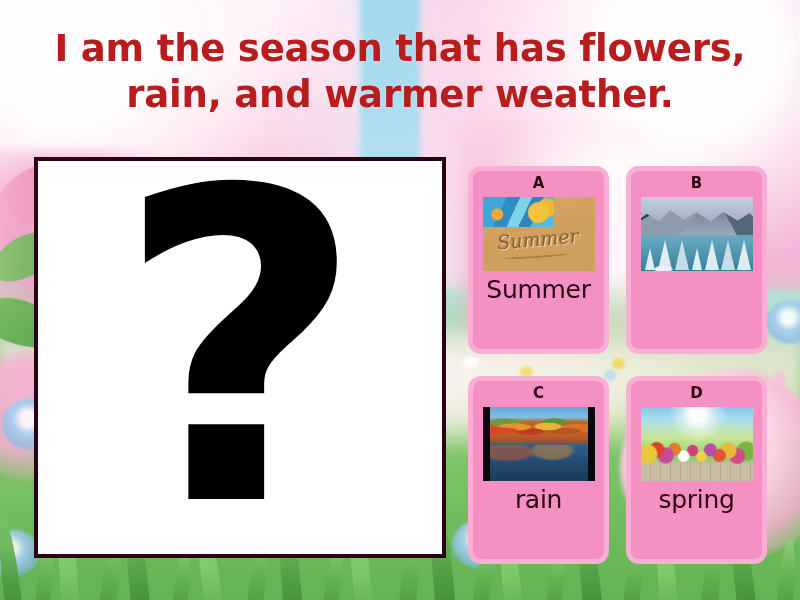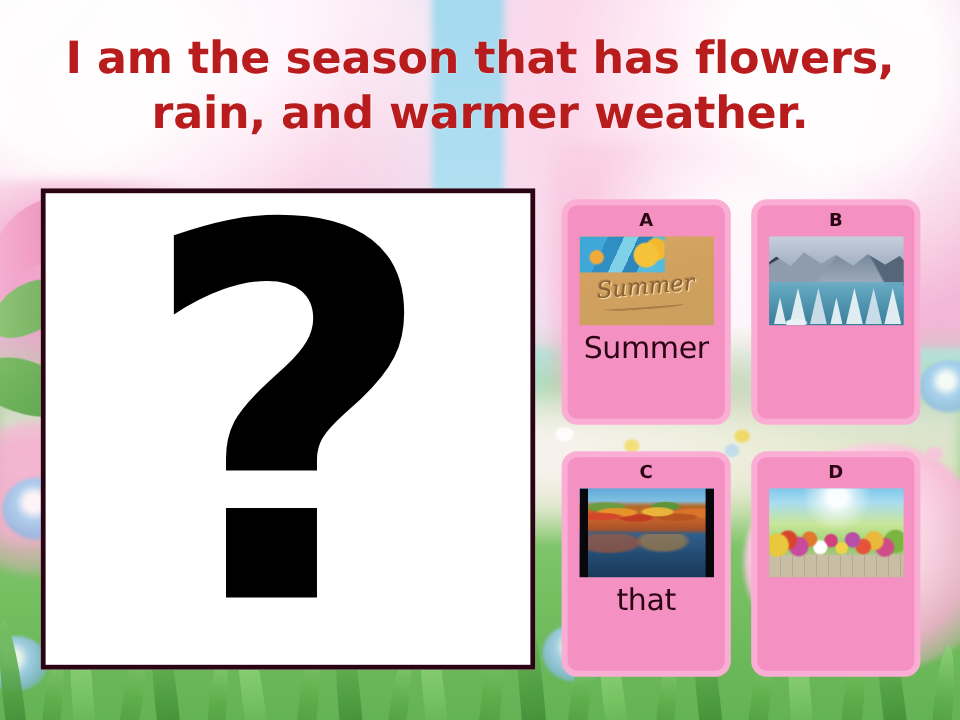--- a/index.html
+++ b/index.html
@@ -480,24 +480,25 @@
         <span class="winter-tree" style="left:86%;"></span>
       </div>
     </div>
 
     <div class="card pos-c">
       <div class="card-letter">C</div>
       <div class="card-thumb thumb-fall">
         <span class="fall-bar left"></span>
         <span class="fall-bar right"></span>
       </div>
-      <div class="card-label">that</div>
+      <div class="card-label">rain</div>
     </div>
 
     <div class="card pos-d">
       <div class="card-letter">D</div>
       <div class="card-thumb thumb-spring">
         <span class="spring-flowers"></span>
       </div>
+      <div class="card-label">spring</div>
     </div>
 
   </div>
 </div>
 
 </body></html>

